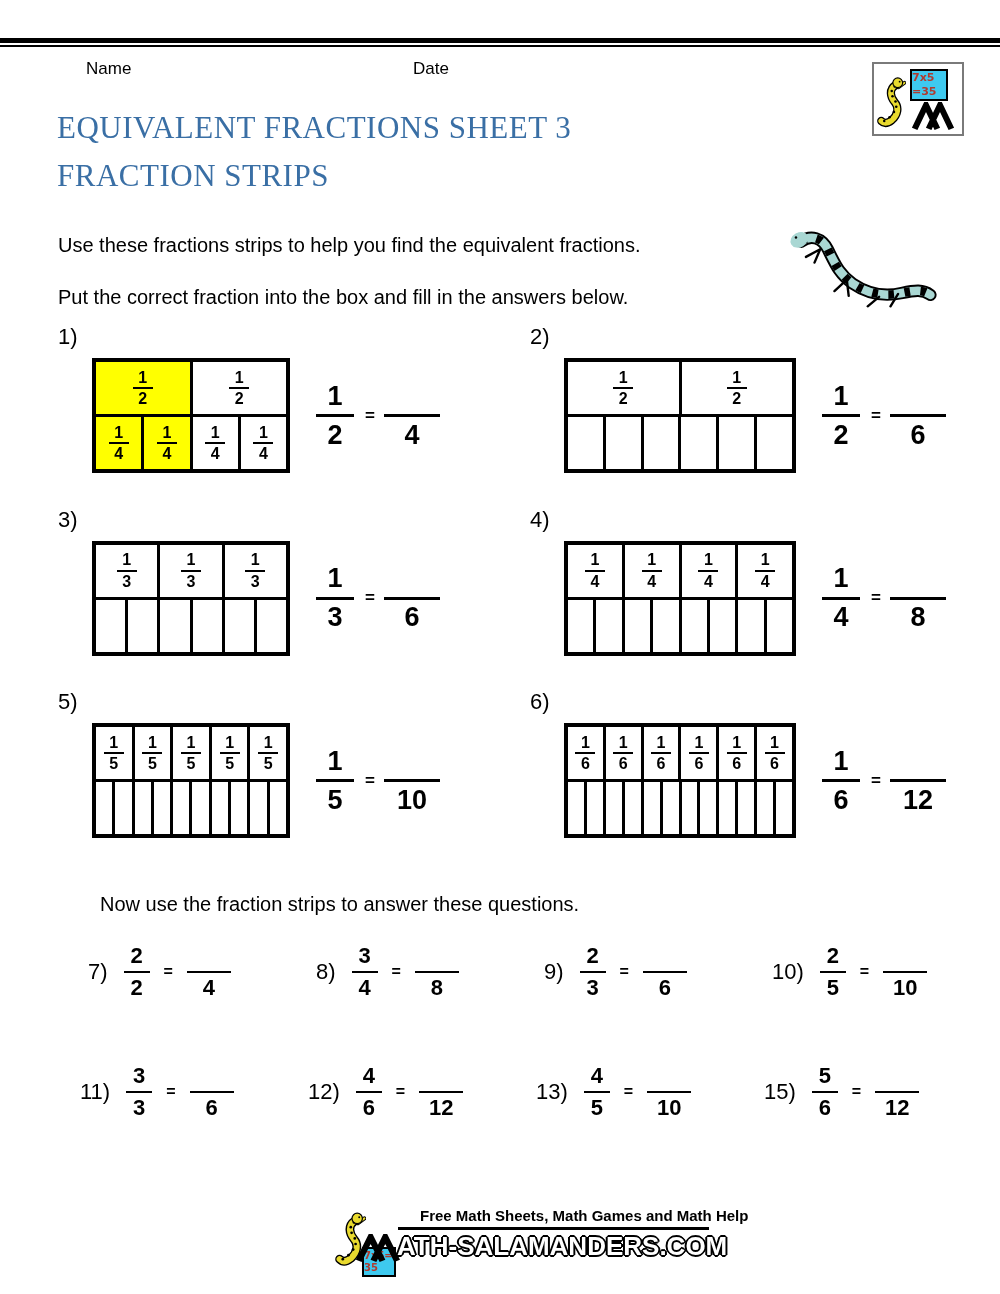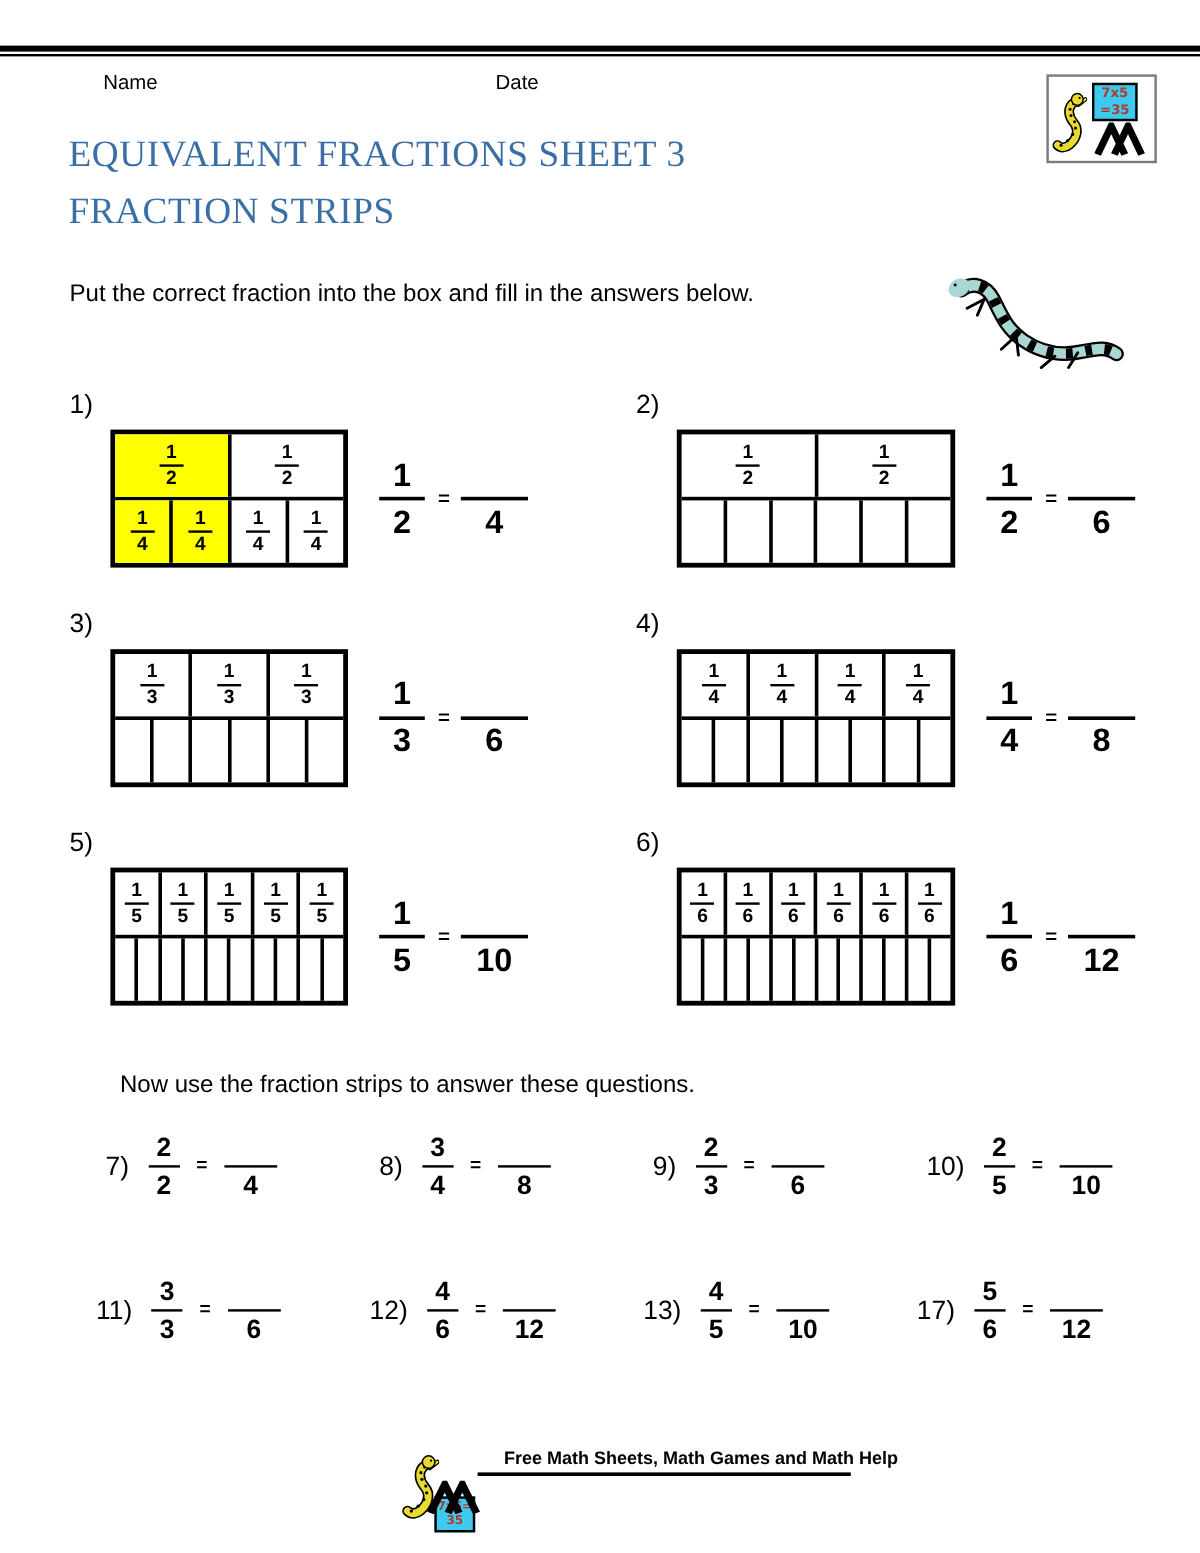--- a/index.html
+++ b/index.html
@@ -9,21 +9,21 @@
   .rule-thin{position:absolute;top:45px;left:0;width:1000px;height:2px;background:#000;}
   .name-label{position:absolute;left:60px;top:59px;font-size:17px;margin-left:26px;}
   .date-label{position:absolute;left:413px;top:59px;font-size:17px;}
 
   .corner-logo{position:absolute;left:872px;top:62px;width:88px;height:70px;border:2px solid #7a7a7a;background:#fff;}
   .corner-logo .sal{position:absolute;left:2px;top:12px;width:30px;height:54px;}
   .corner-logo .board{left:36px;top:5px;width:38px;height:32px;font-size:11px;line-height:14px;}
   .corner-logo .mlogo{position:absolute;left:38px;top:38px;width:44px;height:28px;}
 
   .board{position:absolute;background:var(--board-cyan);border:2px solid #000;color:var(--board-text-red);
-         font-weight:bold;text-align:center;box-sizing:border-box;font-family:"DejaVu Sans",sans-serif;}
+         font-weight:bold;box-sizing:border-box;font-family:"DejaVu Sans",sans-serif;}
 
   .title{position:absolute;left:57px;top:104px;font-family:"Liberation Serif",serif;
          font-size:31px;line-height:48px;color:var(--title-blue);letter-spacing:0.5px;}
 
   .instructions{position:absolute;left:58px;top:219px;font-size:20px;line-height:52px;}
 
   .lizard{position:absolute;left:786px;top:226px;width:152px;height:96px;}
 
   #problems{position:absolute;left:58px;top:320px;width:910px;display:grid;
             grid-template-columns:472px 1fr;grid-auto-rows:182.5px;}
@@ -109,20 +109,21 @@
     <path d="M4,44 L21,5 L38,44 M25,44 L42,5 L59,44" fill="none" stroke="#000" stroke-width="9"></path>
   </svg>
 </div>
 
 <div class="title">
   <div>EQUIVALENT FRACTIONS SHEET 3</div>
   <div>FRACTION STRIPS</div>
 </div>
 
 <div class="instructions">
+  <div>Use these fractions strips to help you find the equivalent fractions.</div>
   <div>Put the correct fraction into the box and fill in the answers below.</div>
 </div>
 
 <svg class="lizard" viewBox="0 0 160 100">
   <path d="M16,16 C26,8 38,12 44,24 C52,40 56,50 70,60 C86,71 104,74 122,70 C136,67 144,66 152,72" fill="none" stroke="#000" stroke-width="13" stroke-linecap="round"></path>
   <path class="teal-stroke" d="M16,16 C26,8 38,12 44,24 C52,40 56,50 70,60 C86,71 104,74 122,70 C136,67 144,66 152,72" fill="none" stroke-width="9" stroke-linecap="round"></path>
   <path d="M16,16 C26,8 38,12 44,24 C52,40 56,50 70,60 C86,71 104,74 122,70 C136,67 144,66 152,72" fill="none" stroke="#000" stroke-width="9" stroke-dasharray="6 11"></path>
   <path d="M36,24 l-15,8 m15,-8 l-6,14 M64,56 l-13,12 m13,-12 l2,17 M118,71 l-8,13 M98,74 l-12,10" stroke="#000" stroke-width="2.5" fill="none" stroke-linecap="round"></path>
   <ellipse class="teal-stroke" cx="14" cy="14" rx="9" ry="7" fill="var(--lizard-teal)" stroke="#000" stroke-width="1.5" transform="rotate(-30 14 14)"></ellipse>
   <circle cx="10.5" cy="11.5" r="1.3" fill="#000"></circle>
@@ -595,21 +596,21 @@
         <div class="den">5</div>
       </div>
       <div class="qeqs">=</div>
       <div class="qfrac ans">
         <div class="num"></div>
         <div class="bar"></div>
         <div class="den">10</div>
       </div>
     </div>
     <div class="qitem">
-      <div class="qlabel">17)</div>
+      <div class="qlabel">15)</div>
       <div class="qfrac">
         <div class="num">5</div>
         <div class="bar"></div>
         <div class="den">6</div>
       </div>
       <div class="qeqs">=</div>
       <div class="qfrac ans">
         <div class="num"></div>
         <div class="bar"></div>
         <div class="den">12</div>
@@ -638,13 +639,14 @@
   </svg>
   <div class="board">
     <div>7x5=</div>
     <div>35</div>
   </div>
   <svg class="mlogo" viewBox="0 0 66 46" preserveAspectRatio="none">
     <path d="M4,44 L21,5 L38,44 M25,44 L42,5 L59,44" fill="none" stroke="#000" stroke-width="9"></path>
   </svg>
   <div class="tagline">Free Math Sheets, Math Games and Math Help</div>
   <div class="footer-line"></div>
+  <div class="site">ATH-SALAMANDERS.COM</div>
 </div>
 
 </body></html>

